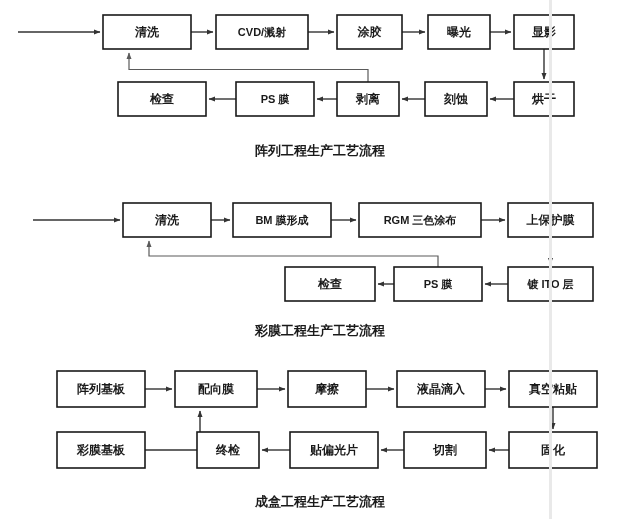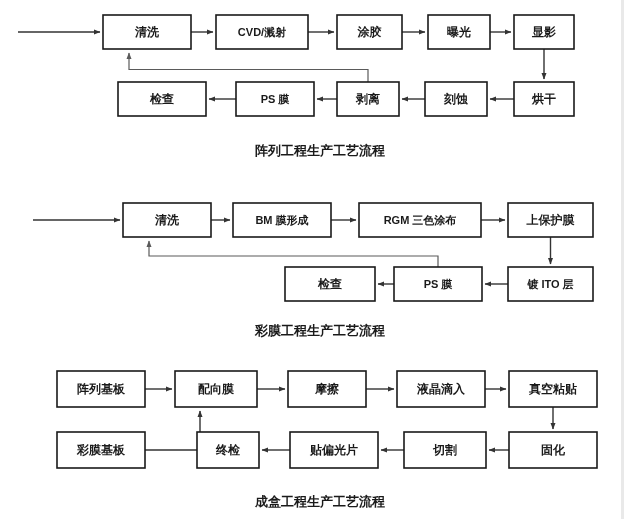--- a/index.html
+++ b/index.html
@@ -3,21 +3,21 @@
 <meta charset="utf-8">
 <style>
   html,body{margin:0;padding:0;}
   body{
     width:640px;height:519px;
     background:#ffffff;
     font-family:"Liberation Sans","DejaVu Sans",sans-serif;
     overflow:hidden;
     position:relative;
   }
-  #stage{position:relative;width:624px;height:519px;}
+  #stage{position:relative;width:552px;height:519px;}
   svg.flow{position:absolute;left:0;top:0;width:640px;height:519px;}
   .node-rect{fill:#ffffff;stroke:#1a1a1a;stroke-width:1.6;}
   .edge{stroke:#333333;stroke-width:1.4;fill:none;}
   .edge-thin{stroke:#5a5a5a;stroke-width:1.2;fill:none;}
   .node-label{
     font-family:"Liberation Sans","DejaVu Sans",sans-serif;
     font-size:12px;font-weight:700;fill:#1a1a1a;
     text-anchor:middle;dominant-baseline:middle;
   }
   .node-label-sm{font-size:11px;}

